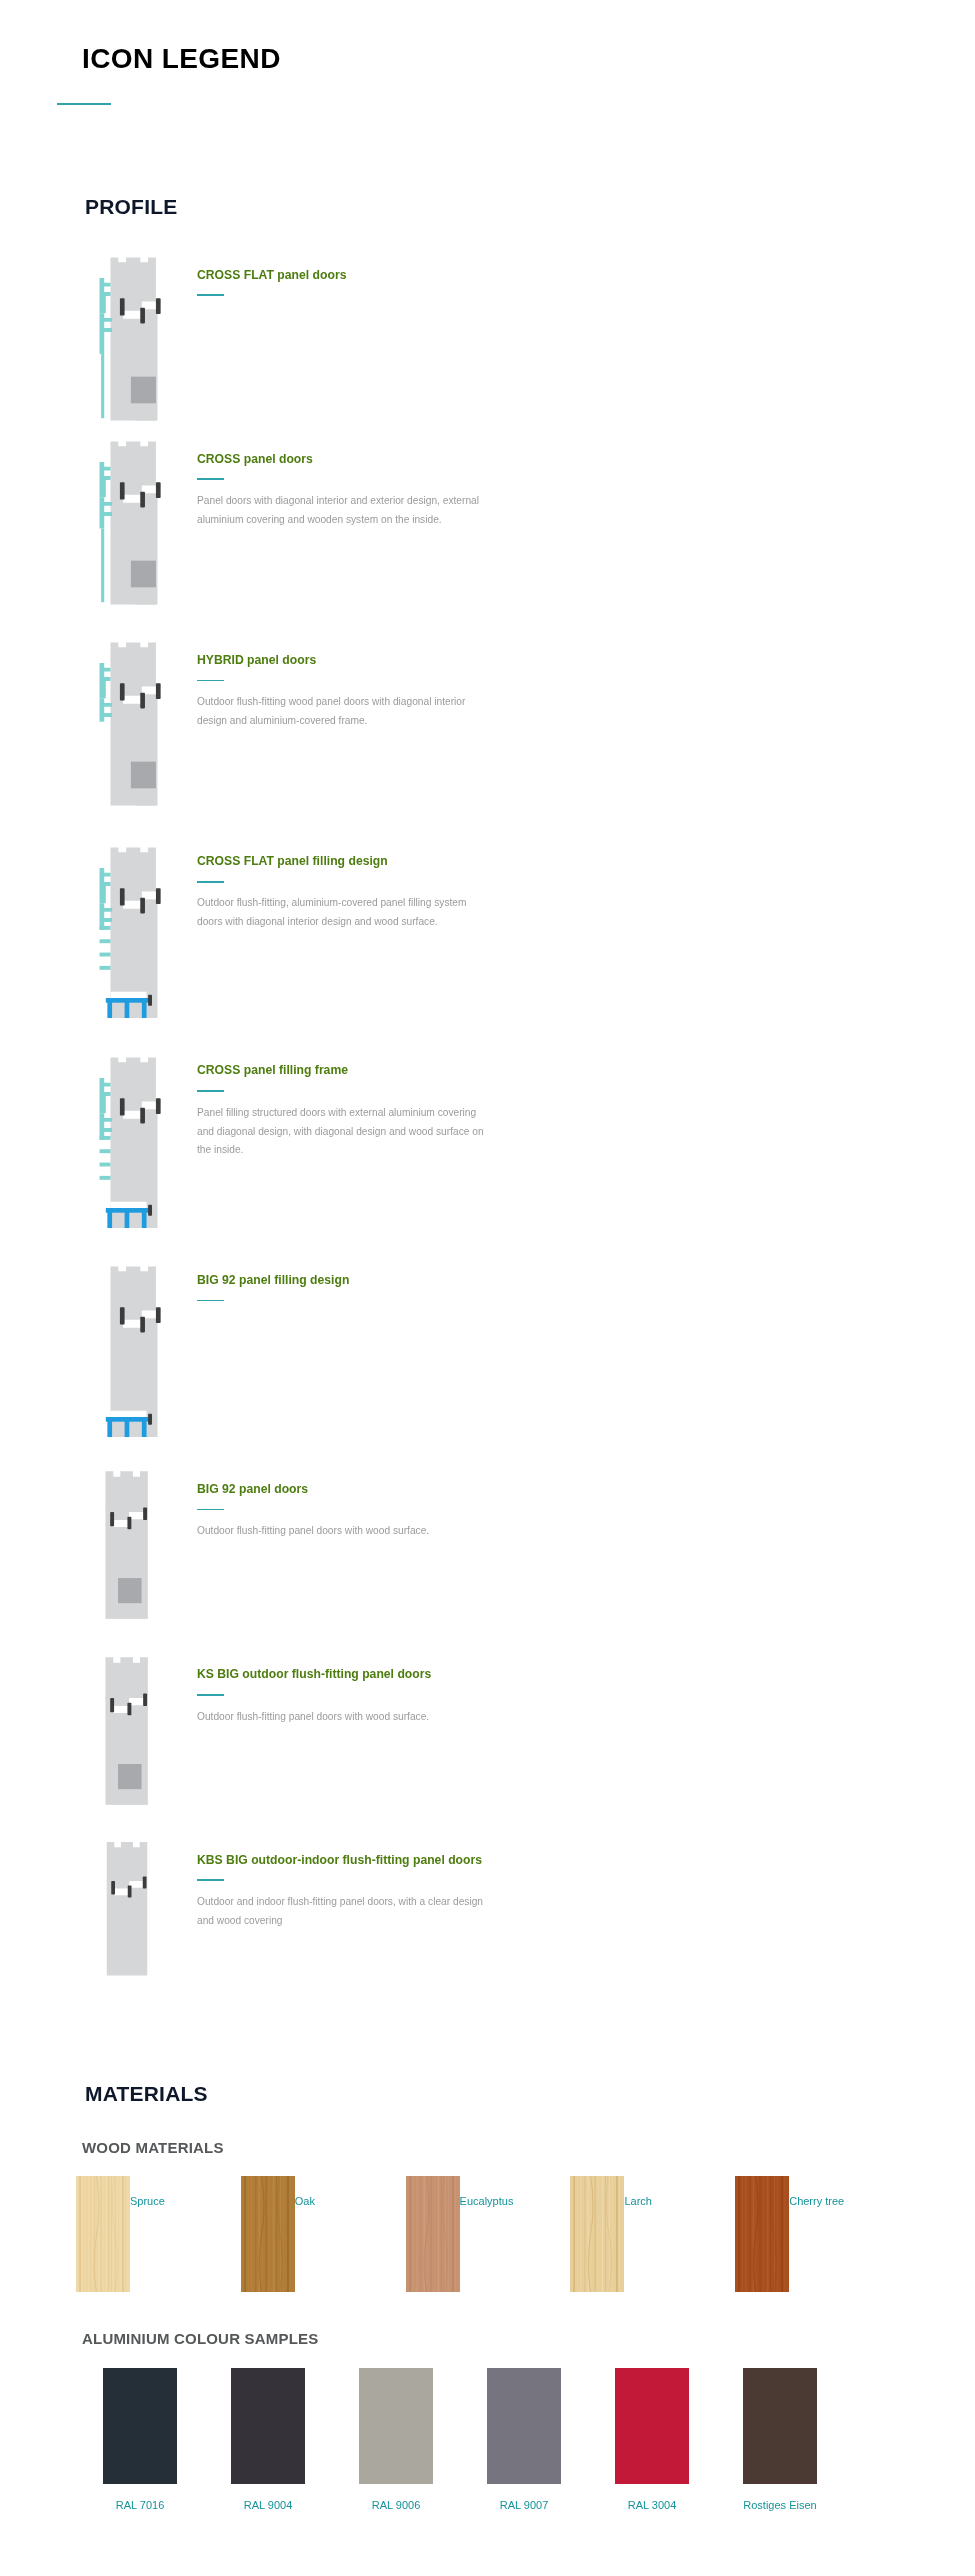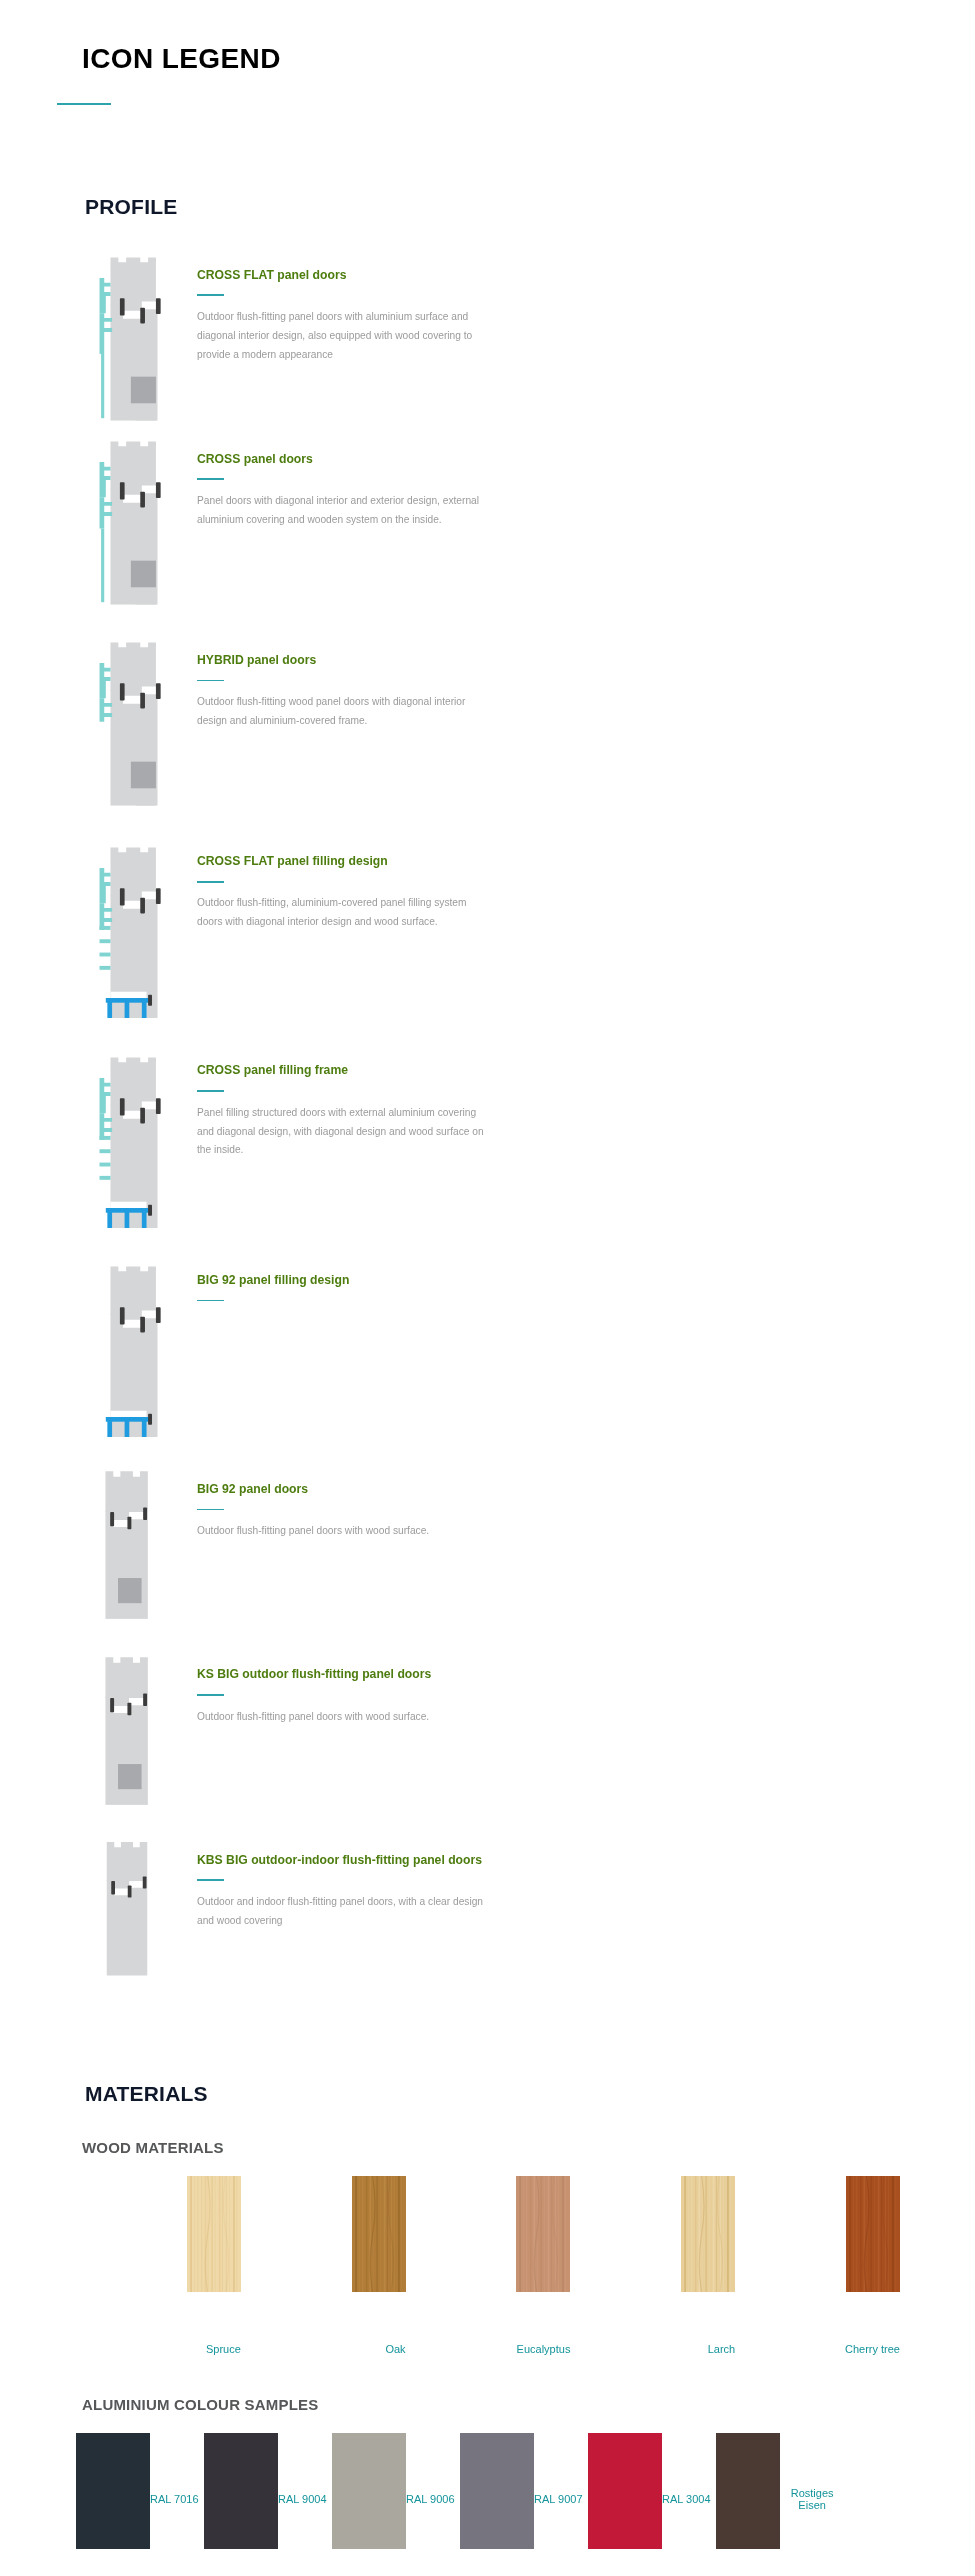--- a/index.html
+++ b/index.html
@@ -80,42 +80,42 @@
 
   
   .materials-section { padding-top: 49px; }
   .swatch-row {
     display: flex;
     padding: 20.5px 0 0 76px;
     width: 900px;
   }
   .swatch-cell {
     width: 179px;
-    display: flex; flex-direction: column; align-items: flex-end; gap: 32px;
+    display: flex; align-items: flex-start;
   }
   .wood-swatch {
     width: 54px; height: 116px;
     position: relative; overflow: hidden;
   }
   .swatch-label {
     color: #13939a;
     font-size: 11px;
     margin-top: 17.3px;
     text-align: center;
     line-height: 1.45;
   }
 
   .alu-row {
     display: flex;
     padding: 20.5px 0 0 76px;
     width: 900px;
   }
   .alu-cell {
     width: 128px;
-    display: flex; flex-direction: row; align-items: center;
+    display: flex; flex-direction: column; align-items: center;
   }
   .alu-swatch { width: 74px; height: 116px; }
   .alu-label {
     color: #13939a;
     font-size: 11px;
     margin-top: 15px;
     text-align: center;
   }
 
   
@@ -156,21 +156,20 @@
               <rect x="16" y="57" width="8" height="22" fill="#7fd3d0"></rect>
               <path fill="#7fd3d0" d="M16 79 h6 v6 h10 v5 h-10 v8 h10 v5 H16 Z"></path>
               <rect x="16" y="103" width="6" height="28" fill="#7fd3d0"></rect>
               <rect x="18" y="131" width="4" height="82" fill="#7fd3d0"></rect>
               <rect x="56" y="160" width="32" height="34" fill="#a7a9ac"></rect>
             </svg>
           </div>
           <div class="txt-cell">
             <div class="item-title">CROSS FLAT panel doors</div>
             <div class="item-rule"></div>
-            <div class="item-desc">Outdoor flush-fitting panel doors with aluminium surface and diagonal interior design, also equipped with wood covering to provide a modern appearance</div>
           </div>
         </div>
         <div class="profile-item">
           <div class="icon-cell">
             <svg width="94" height="173" viewBox="0 0 120 220">
               <path fill="#d5d6d7" d="M30 8 h10 v6 h10 v-6 h18 v6 h10 v-6 h10 v62 H30 Z"></path>
               <rect x="30" y="68" width="58" height="148" fill="#d5d6d7"></rect>
               <rect x="62" y="62" width="28" height="154" fill="#d5d6d7"></rect>
               <path fill="#ffffff" d="M46 76 h24 v-12 h22 v10 H72 v12 H46 Z"></path>
               <rect x="42" y="60" width="6" height="22" rx="1" fill="#3c3c3c"></rect>

